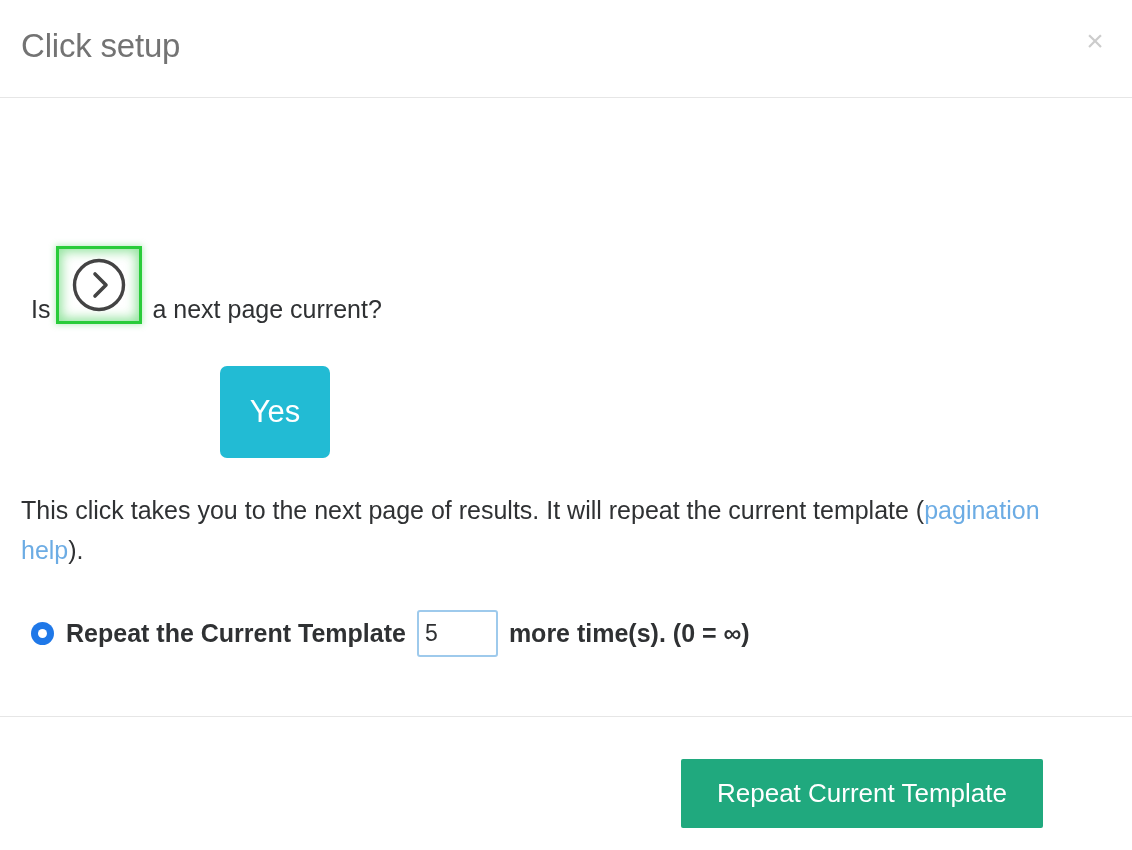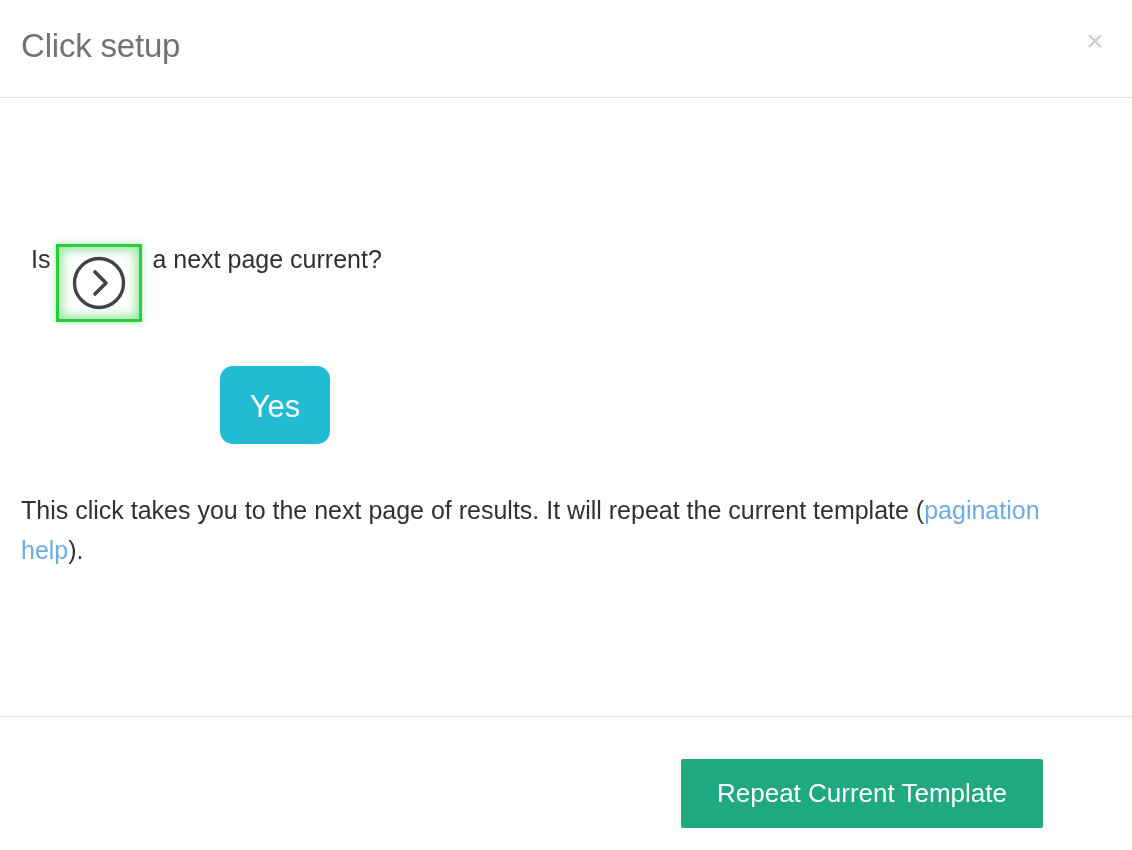--- a/index.html
+++ b/index.html
@@ -66,21 +66,21 @@
     flex: 1 1 auto;
     border-bottom: 1px solid #e6e6e6;
   }
 
   
   .question-row {
     position: absolute;
     left: 31px;
     top: 146px;
     display: flex;
-    align-items: flex-start;
+    align-items: flex-end;
     height: 80px;
   }
   .question-lead {
     font-size: 25px;
     color: #2f3133;
     line-height: 30px;
   }
   .target-highlight {
     width: 86px;
     height: 78px;
@@ -108,23 +108,23 @@
   }
   .question-tail b {
     font-weight: normal;
     margin-top: 44px;
   }
 
   
   .choice-btn {
     position: absolute;
     width: 110px;
-    height: 78px;
-    border: none;
-    border-radius: 13px;
+    height: 92px;
+    border: none;
+    border-radius: 7px;
     color: #ffffff;
     font-size: 31px;
     font-family: "Liberation Sans", sans-serif;
     cursor: pointer;
     padding: 0;
     line-height: 82px;
   }
   .choice-yes {
     left: 220px;
     top: 268px;
@@ -273,20 +273,26 @@
           </svg>
         </span>
       </div>
       <span class="question-tail"><span>a </span><b>next page</b><span> current?</span></span>
     </div>
 
     <button class="choice-btn choice-yes">Yes</button>
 
     <div class="description"><span>This click takes you to the next page of results. It will repeat the current template (</span><a href="#">pagination help</a><span>).</span></div>
 
+    <div class="option-row">
+      <span class="radio"></span>
+      <span class="option-label">Repeat the Current Template</span>
+      <input class="repeat-input" type="text" value="5" style="">
+      <span class="option-suffix">more time(s). (0 = ∞)</span>
+    </div>
 
 
   </div>
 
   <div class="modal-footer">
     <button class="primary-btn">Repeat Current Template</button>
   </div>
 
 </div>
 

